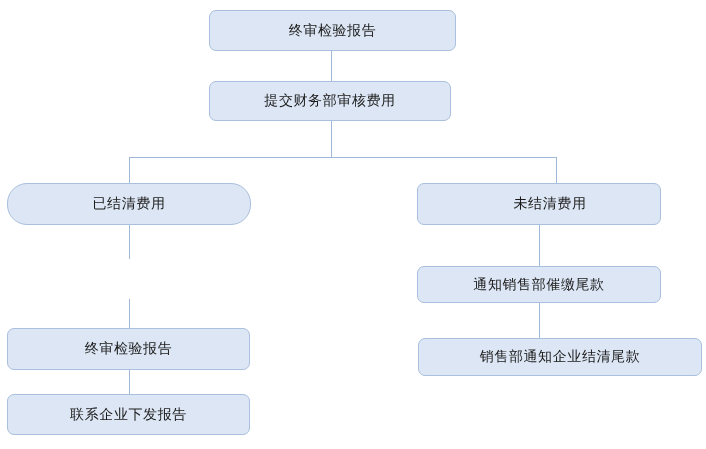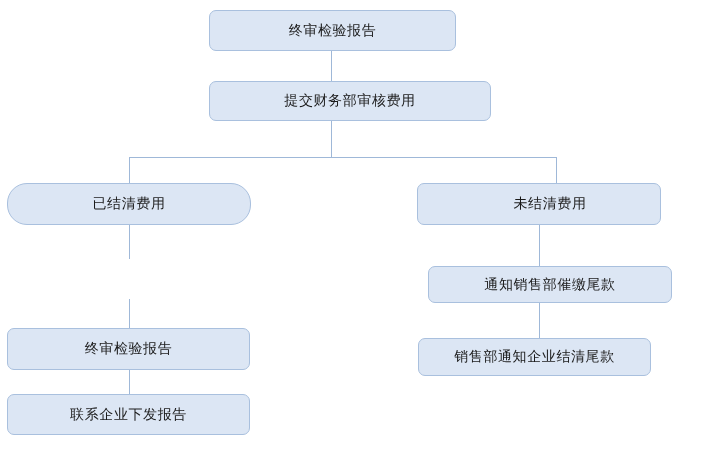--- a/index.html
+++ b/index.html
@@ -58,28 +58,28 @@
 
   <div class="edge edge-v" style="left:129px; top:225px; height:34px;"></div>
   <div class="edge edge-v" style="left:129px; top:299px; height:30px;"></div>
   <div class="edge edge-v" style="left:129px; top:370px; height:25px;"></div>
 
   <div class="edge edge-v" style="left:539px; top:225px; height:41px;"></div>
   <div class="edge edge-v" style="left:539px; top:303px; height:35px;"></div>
 
   <div class="node" style="left:209px; top:10px; width:247px; height:41px;">终审检验报告</div>
 
-  <div class="node" style="left:209px; top:81px; width:282px; height:40px;">提交财务部审核费用</div>
+  <div class="node" style="left:209px; top:81px; width:242px; height:40px;">提交财务部审核费用</div>
 
   <div class="node" style="left:7px; top:183px; width:244px; height:42px;border-radius:20px;">已结清费用</div>
 
 
   <div class="node" style="left:7px; top:328px; width:243px; height:42px;">终审检验报告</div>
 
   <div class="node" style="left:7px; top:394px; width:243px; height:41px;">联系企业下发报告</div>
 
   <div class="node" style="left:417px; top:183px; width:244px; height:42px;padding-left:22px;">未结清费用</div>
 
-  <div class="node" style="left:428px; top:266px; width:244px; height:37px;">通知销售部催缴尾款</div>
+  <div class="node" style="left:417px; top:266px; width:244px; height:37px;">通知销售部催缴尾款</div>
 
-  <div class="node" style="left:418px; top:338px; width:233px; height:38px;">销售部通知企业结清尾款</div>
+  <div class="node" style="left:418px; top:338px; width:284px; height:38px;">销售部通知企业结清尾款</div>
 
 </div>
 
 </body></html>

